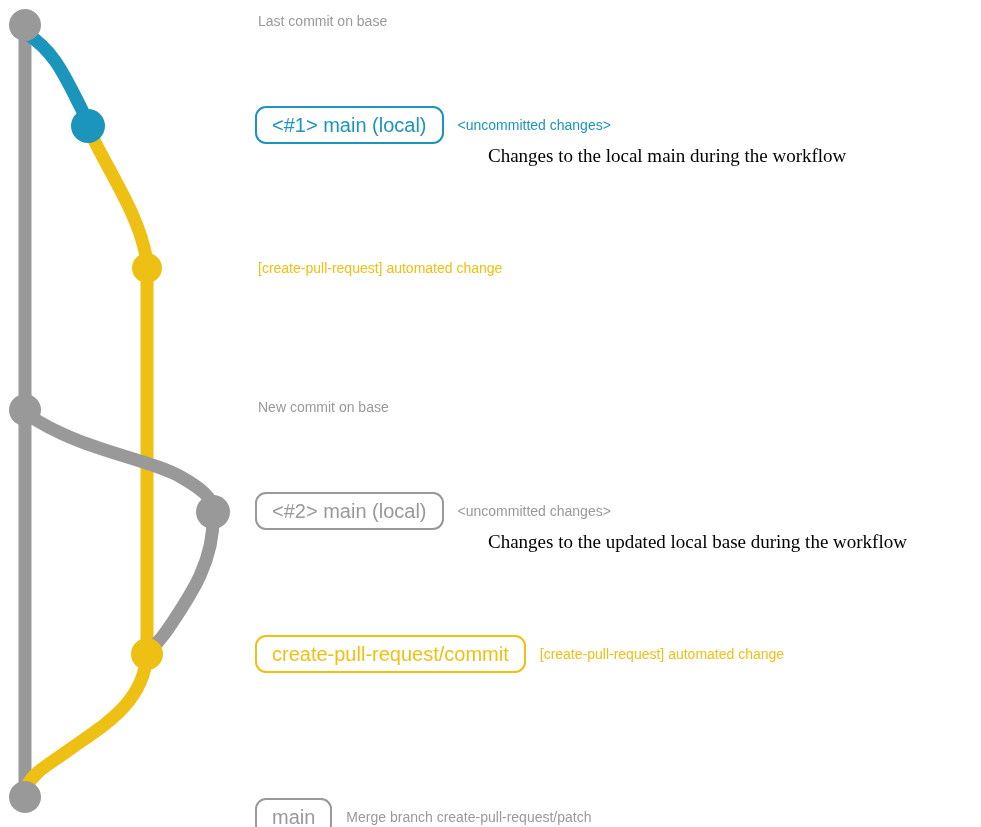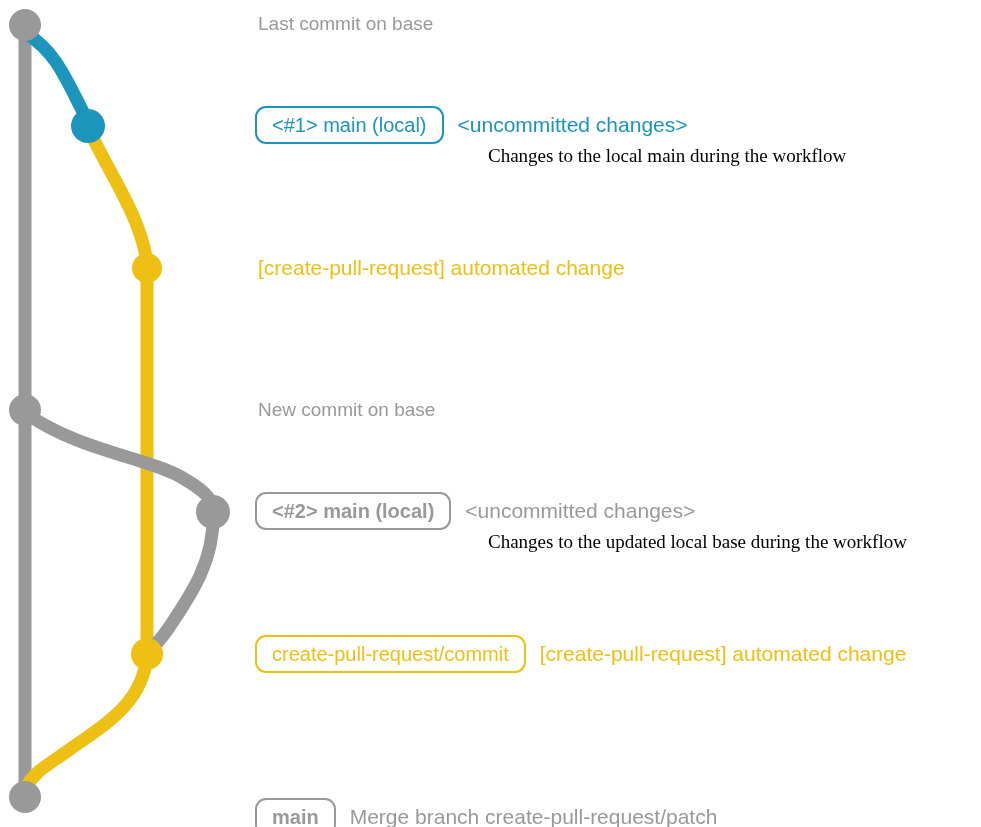--- a/index.html
+++ b/index.html
@@ -12,34 +12,34 @@
   *{margin:0;padding:0;box-sizing:border-box;}
   body{background:var(--bg);font-family:"Liberation Sans",sans-serif;}
   .stage{
     position:relative;
     width:981px;height:827px;
     background:var(--bg);
     overflow:hidden;
   }
   .graph-svg{position:absolute;left:0;top:0;}
   .row{position:absolute;display:flex;align-items:center;gap:14px;white-space:nowrap;}
-  .note{font-size:19px;color:var(--gray);}
+  .note{font-size:14px;color:var(--gray);}
   .badge{
     display:inline-block;
     border:2px solid currentColor;
     border-radius:11px;
     padding:5px 15px;
     font-size:20px;
     line-height:24px;
     background:var(--bg);
   }
   .badge.blue{color:var(--blue);}
-  .badge.gray{color:var(--gray);font-weight:bold;}
+  .badge.gray{color:var(--gray);}
   .badge.yellow{color:var(--yellow);}
-  .title{font-size:21px;line-height:24px;}
+  .title{font-size:14px;line-height:24px;}
   .title.blue{color:var(--blue);}
   .title.gray{color:var(--gray);}
   .title.yellow{color:var(--yellow);}
   .desc{
     position:absolute;
     font-family:"Liberation Serif",serif;
     font-size:19px;
     color:var(--ink);
     white-space:nowrap;
   }

